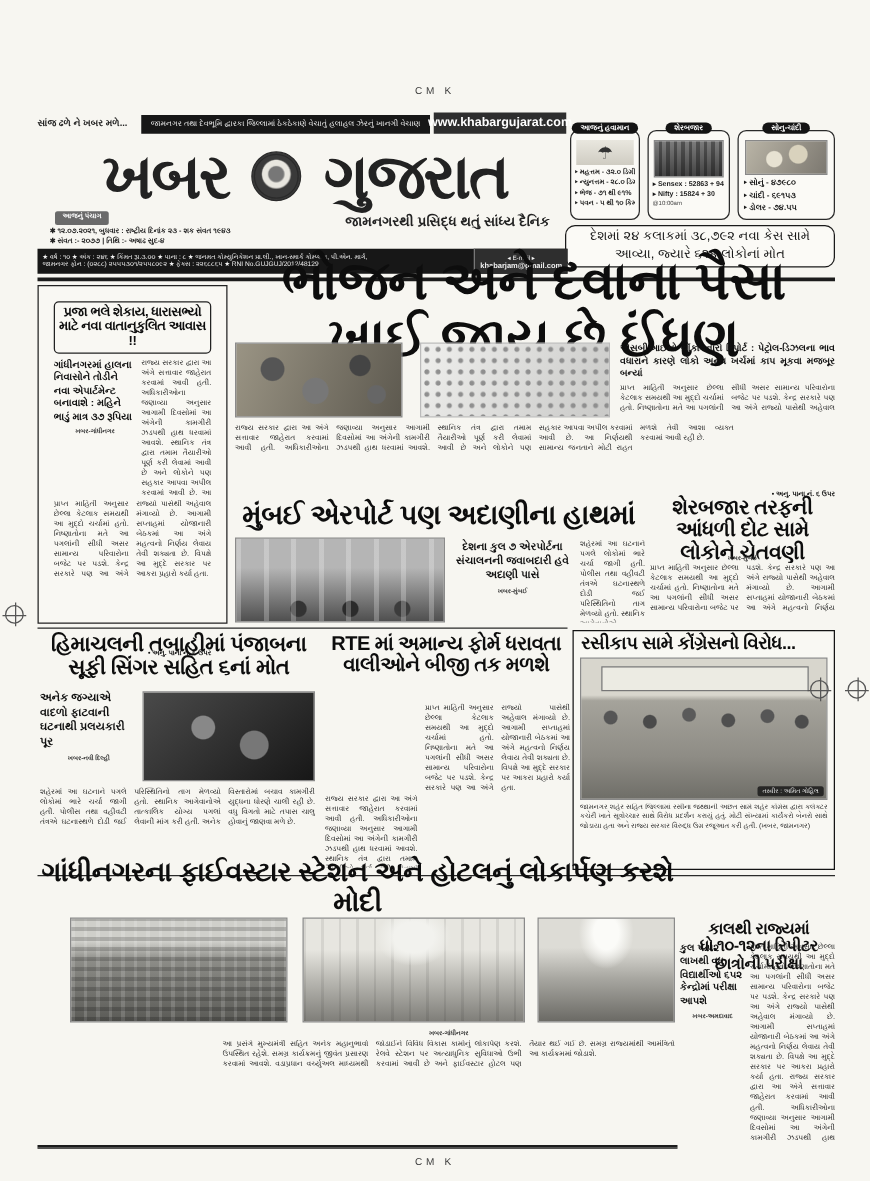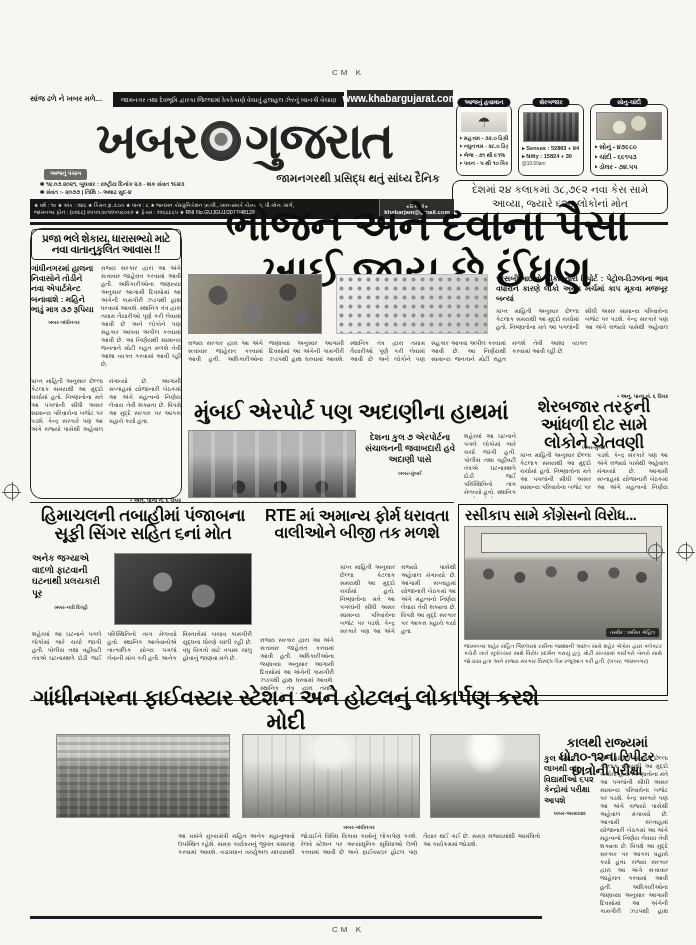--- a/index.html
+++ b/index.html
@@ -67,21 +67,21 @@
     <div style="margin:7px 5px 2px;height:26px;background:radial-gradient(circle at 35% 55%,#e7e2d2 0 6px,transparent 7px),radial-gradient(circle at 65% 40%,#d9d2bd 0 7px,transparent 8px),linear-gradient(120deg,#b9b4a6,#7c7870);border:1px solid #888;"></div>
     <div style="padding:0 4px;">
       <div class="wrow" style="font-size:6.5px;">▸ સોનું - ૪૭૯૮૦</div>
       <div class="wrow" style="font-size:6.5px;">▸ ચાંદી - ૬૯૧૫૩</div>
       <div class="wrow" style="font-size:6.5px;">▸ ડોલર - ૭૪.૫૫</div>
     </div>
   </div>
 
   <div class="b" style="left:452px;top:148px;width:216px;height:34px;border:1.5px solid #1a1a1a;border-radius:8px;background:#fbfaf6;display:flex;align-items:center;justify-content:center;text-align:center;font-size:10.5px;font-weight:normal;line-height:1.3;padding:2px 6px;box-sizing:border-box;">દેશમાં ૨૪ કલાકમાં ૩૮,૭૯૨ નવા કેસ સામે આવ્યા, જ્યારે ૬૨૪ લોકોનાં મોત</div>
 
-  <div class="b" style="left:34px;top:80px;width:420px;height:58px;display:flex;align-items:center;justify-content:center;gap:4px;">
+  <div class="b" style="left:34px;top:80px;width:420px;height:58px;display:flex;align-items:center;justify-content:center;gap:18px;">
     <span class="hd" style="font-size:50px;letter-spacing:-2px;color:#222;">ખબર</span>
     <span class="logo-emblem"></span>
     <span class="hd" style="font-size:50px;letter-spacing:-2px;color:#222;">ગુજરાત</span>
   </div>
 
   <div class="b" style="left:44px;top:137px;height:9px;background:#6a6a6a;color:#fff;font-size:5.5px;font-weight:bold;padding:1px 6px;border-radius:2px;">આજનું પંચાગ</div>
   <div class="b" style="left:40px;top:149px;width:235px;font-size:5.8px;font-weight:bold;color:#222;">✱  ૧૨.૦૭.૨૦૨૧, બુધવાર : રાષ્ટ્રીય દિનાંક ૨૩ - શક સંવત ૧૯૪૩</div>
   <div class="b" style="left:40px;top:157px;width:235px;font-size:5.8px;font-weight:bold;color:#222;">✱  સંવત :- ૨૦૭૭  |  તિથિ :- અષાઢ સુદ-૪</div>
 
   <div class="b" style="left:262px;top:140px;width:192px;font-size:11px;font-weight:bold;text-align:center;color:#222;">જામનગરથી પ્રસિદ્ધ થતું સાંધ્ય દૈનિક</div>
@@ -92,21 +92,21 @@
       <div style="font-size:5.3px;white-space:nowrap;">જામનગર  ફોન : (૦૨૮૮) ૨૫૫૫૩૦૧/૨૫૫૮૦૯૨ ★ ફેક્સ : ૨૨૬૮૮૬૫ ★ RNI No.GUJGUJ/2012/48129</div>
     </div>
     <div style="width:74px;border-left:1px solid #777;background:#2e2e2e;height:100%;display:flex;flex-direction:column;align-items:center;justify-content:center;">
       <div style="font-size:5px;">◂ E-mail ▸</div>
       <div style="font-size:6px;font-weight:bold;">khabarjam@gmail.com</div>
     </div>
   </div>
 
   <div class="b rule" style="left:30px;top:190px;width:638px;"></div>
 
-  <div class="b" style="left:30px;top:196px;width:152px;height:271px;border:1.2px solid #222;border-radius:12px;box-sizing:border-box;padding:0;background:#f9f8f3;">
+  <div class="b" style="left:30px;top:196px;width:152px;height:271px;border:1.2px solid #222;border-radius:0;box-sizing:border-box;padding:12px;background:#f9f8f3;">
     <div class="hd" style="border:1px solid #222;border-radius:4px;font-size:10.5px;padding:3px 2px;">પ્રજા ભલે શેકાય, ધારાસભ્યો માટે નવા વાતાનુકુલિત આવાસ !!</div>
     <div style="display:flex;gap:4px;margin-top:4px;height:110px;">
       <div style="width:66px;">
         <div class="subhead" style="font-size:8px;text-align:left;">ગાંધીનગરમાં હાલના નિવાસોને તોડીને નવા એપાર્ટમેન્ટ બનાવાશે : મહિને ભાડું માત્ર ૩૭ રૂપિયા</div>
         <div class="byline" style="margin-top:3px;">ખબર-ગાંધીનગર</div>
       </div>
       <div class="body-txt" style="flex:1;height:110px;">રાજ્ય સરકાર દ્વારા આ અંગે સત્તાવાર જાહેરાત કરવામાં આવી હતી. અધિકારીઓના જણાવ્યા અનુસાર આગામી દિવસોમાં આ અંગેની કામગીરી ઝડપથી હાથ ધરવામાં આવશે. સ્થાનિક તંત્ર દ્વારા તમામ તૈયારીઓ પૂર્ણ કરી લેવામાં આવી છે અને લોકોને પણ સહકાર આપવા અપીલ કરવામાં આવી છે. આ નિર્ણયથી સામાન્ય જનતાને મોટી રાહત મળશે તેવી આશા વ્યક્ત કરવામાં આવી રહી છે.</div>
     </div>
     <div class="body-txt cols2" style="height:120px;margin-top:3px;">પ્રાપ્ત માહિતી અનુસાર છેલ્લા કેટલાક સમયથી આ મુદ્દો ચર્ચામાં હતો. નિષ્ણાતોના મતે આ પગલાંની સીધી અસર સામાન્ય પરિવારોના બજેટ પર પડશે. કેન્દ્ર સરકારે પણ આ અંગે રાજ્યો પાસેથી અહેવાલ મંગાવ્યો છે. આગામી સપ્તાહમાં યોજાનારી બેઠકમાં આ અંગે મહત્વનો નિર્ણય લેવાય તેવી શક્યતા છે. વિપક્ષે આ મુદ્દે સરકાર પર આકરા પ્રહારો કર્યા હતા.</div>
     <div class="more">• અનુ. પાના નં. ૬ ઉપર</div>

